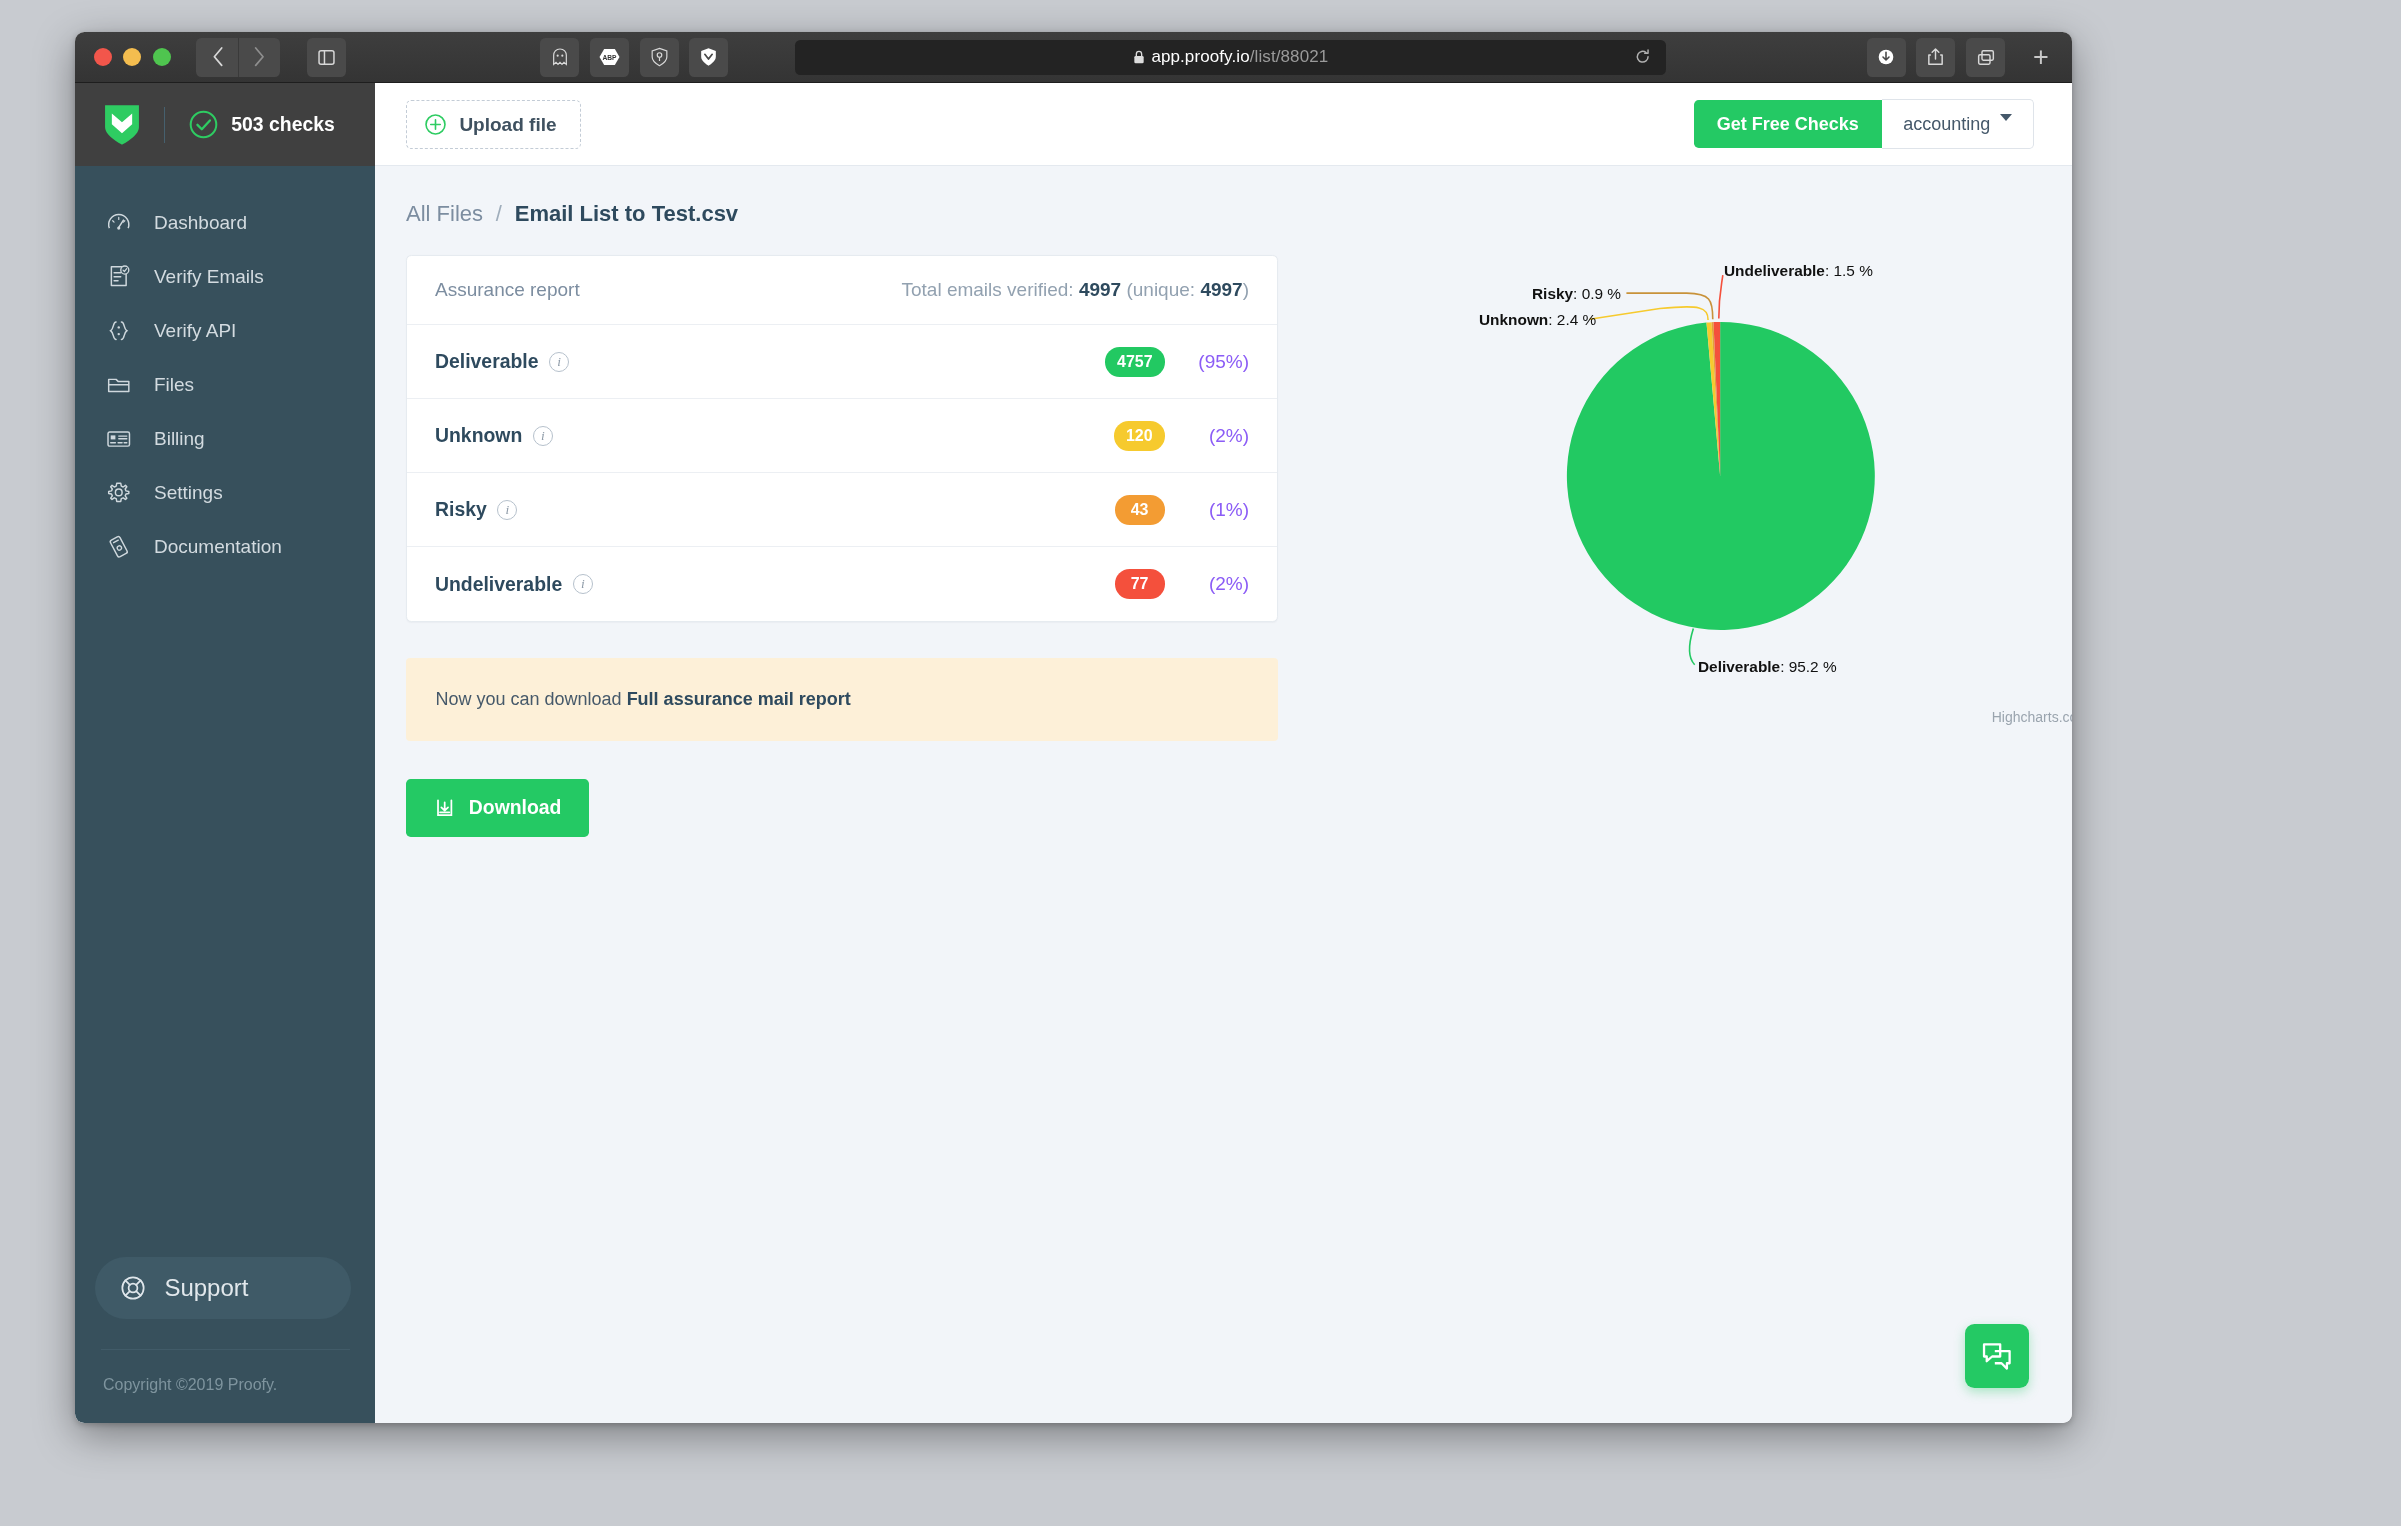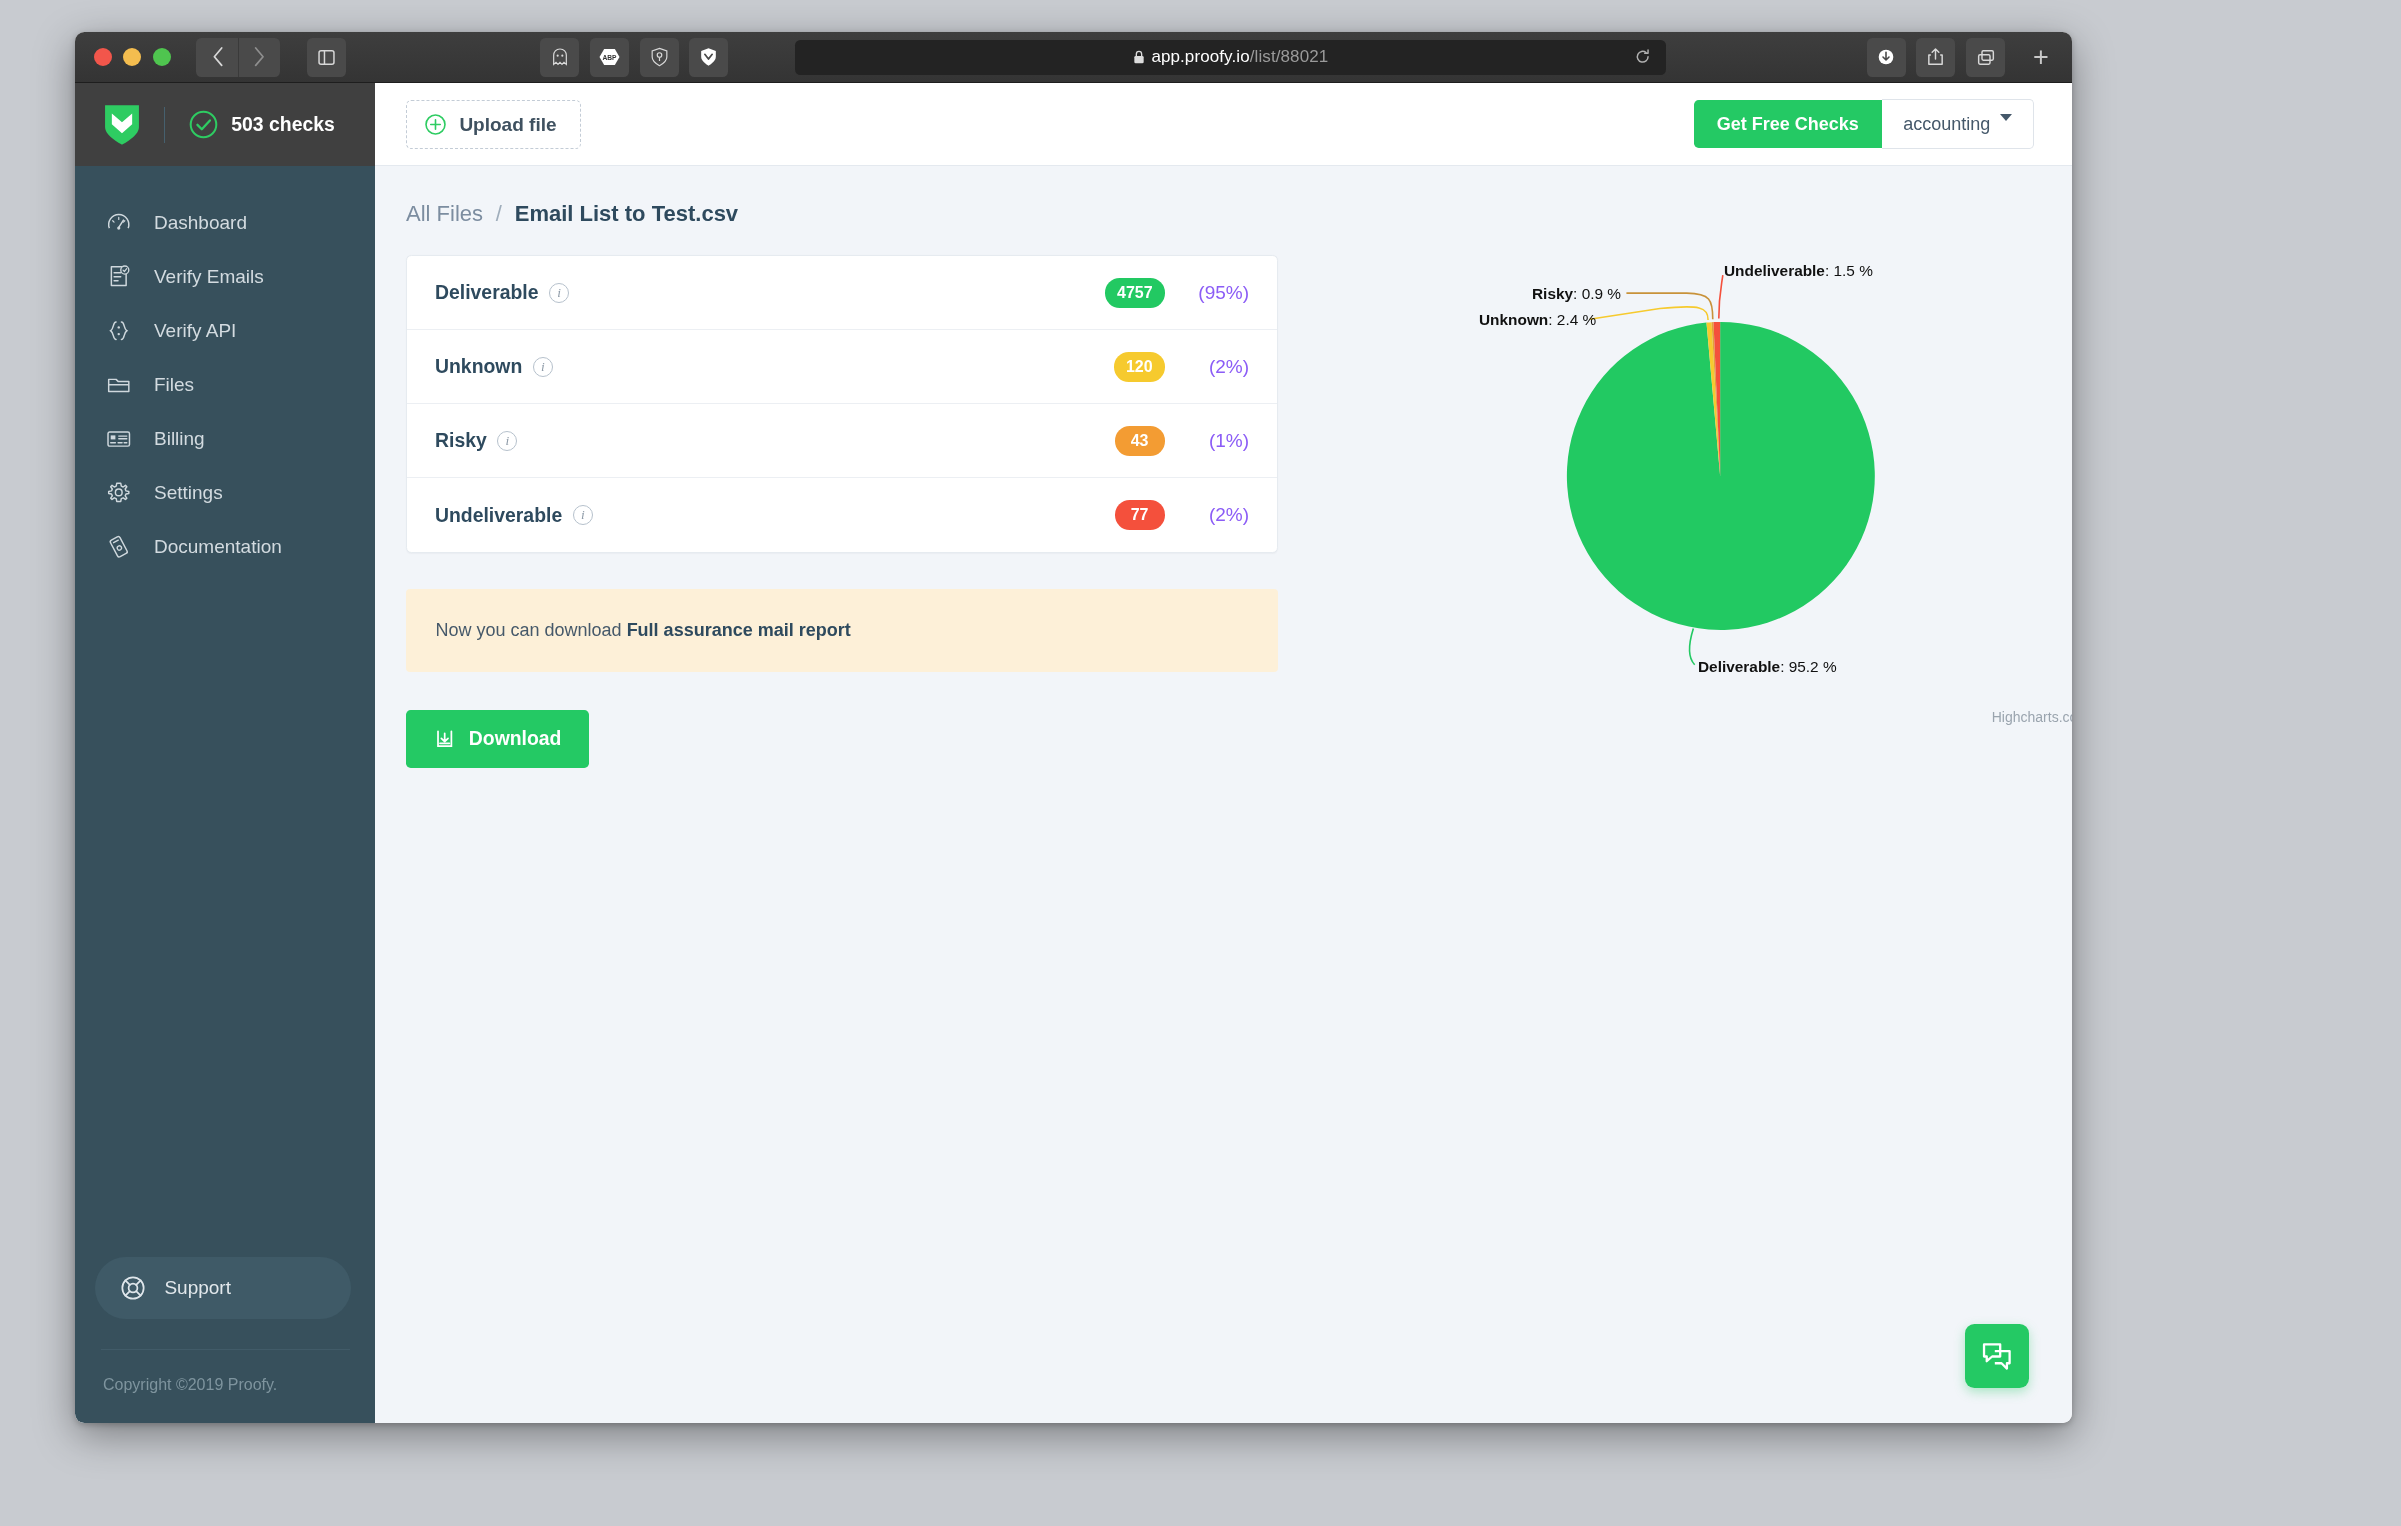--- a/index.html
+++ b/index.html
@@ -104,21 +104,21 @@
   .sb-spacer { flex: 1; }
   .support-btn {
     margin: 0 24px 0 20px;
     height: 62px;
     background: #3f5a67;
     border-radius: 31px;
     display: flex; align-items: center;
     padding-left: 24px; gap: 17.4px;
     cursor: pointer;
   }
-  .support-label { color: #e2e8ec; font-size: 19px; }
+  .support-label { color: #e2e8ec; font-size: 24px; }
   .sb-foot-divider { margin: 29.5px 25.5px 0; height: 1.3px; background: #40596612; border-top: 0.7px solid #415b68; }
   .copyright { color: #7e949e; font-size: 16px; padding: 25.5px 0 29.5px 28px; }
 
   
   .main { flex: 1; display: flex; flex-direction: column; min-width: 0; }
   .topbar {
     height: 83px;
     background: #fff;
     border-bottom: 0.7px solid #e4e9ef;
     display: flex; align-items: center;
@@ -488,20 +488,29 @@
         <div class="breadcrumb">
           <span class="bc-parent">All Files</span>
           <span class="bc-sep">/</span>
           <span class="bc-current">Email List to Test.csv</span>
         </div>
 
         <div class="cols">
 
           <div class="left-col">
             <div class="card">
+              <div class="card-head">
+                <span class="card-head-title">Assurance report</span>
+                <span class="card-head-total">
+                  <span>Total emails verified:</span>
+                  <b>4997</b>
+                  <span>(unique:</span>
+                  <b>4997</b><span>)</span>
+                </span>
+              </div>
 
               <div class="row">
                 <span class="row-left">
                   <span class="row-label">Deliverable</span>
                   <span class="info-icon">i</span>
                 </span>
                 <span class="row-right">
                   <span class="badge" style="background:#22c962">4757</span>
                   <span class="pct">(95%)</span>
                 </span>

